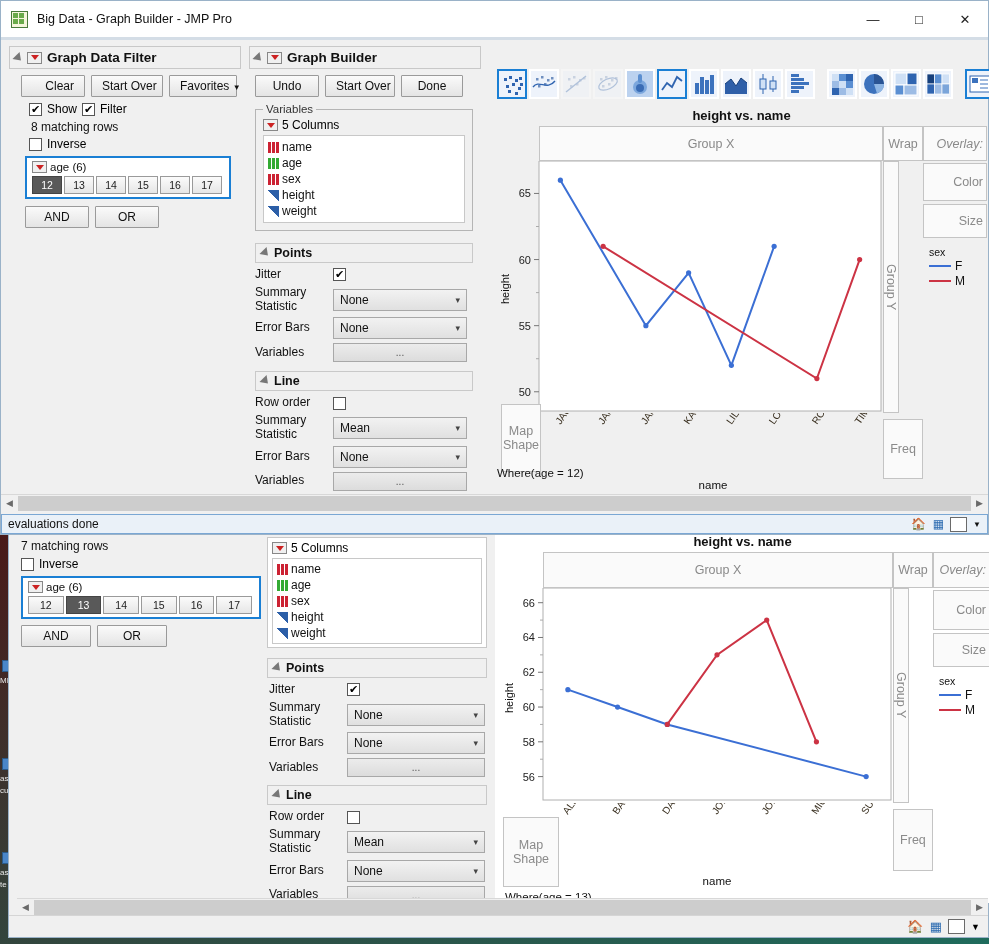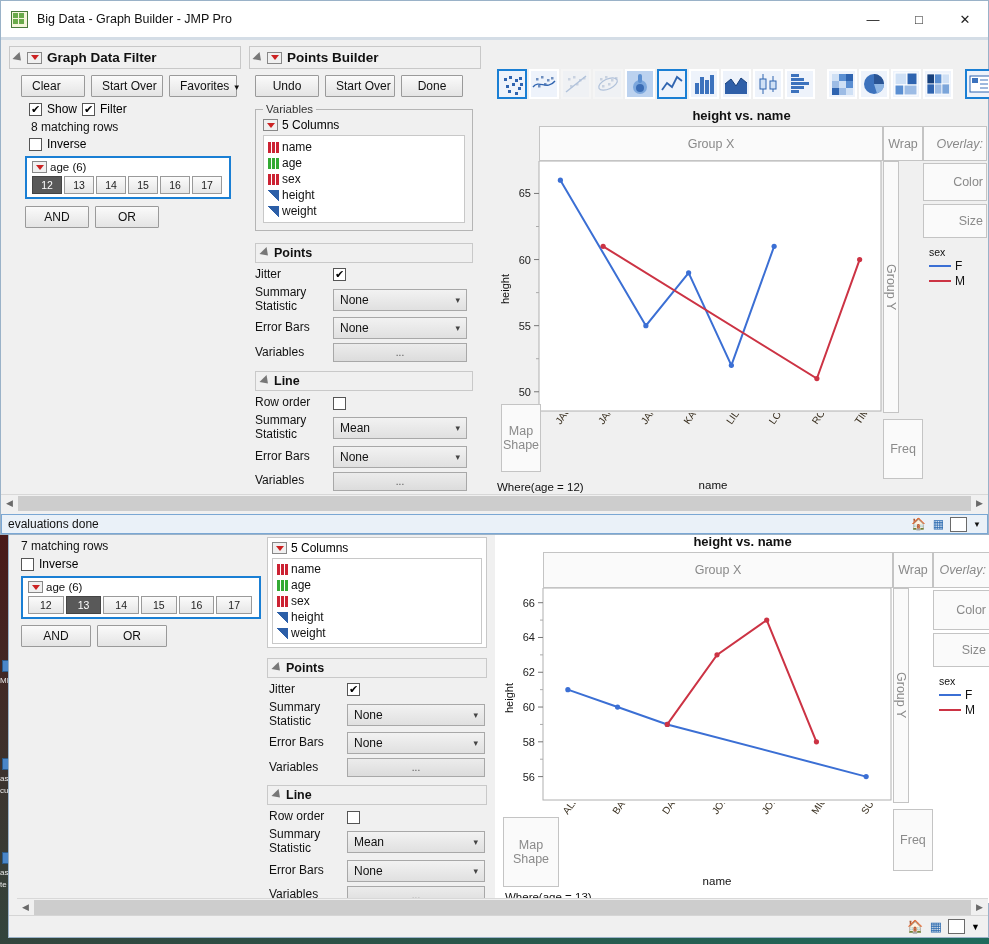--- a/index.html
+++ b/index.html
@@ -382,21 +382,21 @@
 
   <div style="position:absolute;left:8px;top:45px;width:232px;">
     <div class="panel-head">
       <span class="discl"></span>
       <span class="redbox">
           <span class="tri"></span>
         </span>
       <span class="panel-title">Graph Data Filter</span>
     </div>
     <div style="margin-top:6px;display:flex;gap:6px;padding-left:12px;">
-      <span class="btn" style="width:64px;text-align:left;">Clear</span>
+      <span class="btn" style="width:64px;text-align:right;">Clear</span>
       <span class="btn" style="width:72px;text-align:center;">Start Over</span>
       <span class="btn" style="width:68px;text-align:center;"><span>Favorites</span> <span style="font-size:8px;">▼</span></span>
     </div>
     <div style="margin-top:5px;display:flex;align-items:center;gap:5px;padding-left:20px;">
       <span class="chk">✔</span>
       <span style="font-size:12px;">Show</span>
       <span class="chk">✔</span>
       <span style="font-size:12px;">Filter</span>
     </div>
     <div style="font-size:12px;color:#111;margin-top:4px;padding-left:22px;">8 matching rows</div>
@@ -425,21 +425,21 @@
       <span class="btn" style="width:64px;text-align:center;">OR</span>
     </div>
   </div>
 
   <div style="position:absolute;left:248px;top:45px;width:232px;">
     <div class="panel-head">
       <span class="discl"></span>
       <span class="redbox">
           <span class="tri"></span>
         </span>
-      <span class="panel-title">Points Builder</span>
+      <span class="panel-title">Graph Builder</span>
     </div>
     <div style="margin-top:6px;display:flex;gap:6px;padding-left:6px;">
       <span class="btn" style="width:64px;text-align:center;">Undo</span>
       <span class="btn" style="width:70px;text-align:center;">Start Over</span>
       <span class="btn" style="width:62px;text-align:center;">Done</span>
     </div>
 
     <div class="group-box" style="margin:12px 0 0 6px;width:218px;">
       <span class="group-lbl">Variables</span>
       <div style="display:flex;align-items:center;gap:4px;">
@@ -757,21 +757,21 @@
             <span>M</span>
           </div>
         </div>
       </div>
     </div>
   </div>
   <div class="zone" style="position:absolute;left:500px;top:403px;width:40px;height:68px;flex-direction:column;">
     <span>Map</span>
     <span>Shape</span>
   </div>
-  <div class="wheretxt" style="position:absolute;left:496px;top:480px;">Where(age = 12)</div>
+  <div class="wheretxt" style="position:absolute;left:496px;top:466px;">Where(age = 12)</div>
 
   <div class="hscroll" style="position:absolute;left:0;top:493px;width:987px;">
     <div class="sarrow">◀</div>
     <div class="strack"></div>
     <div class="sarrow">▶</div>
   </div>
 
   <div class="statusbar" style="position:absolute;left:0;top:513px;width:987px;">
     <span>evaluations done</span>
     <span style="margin-left:auto;display:flex;align-items:center;gap:6px;">

